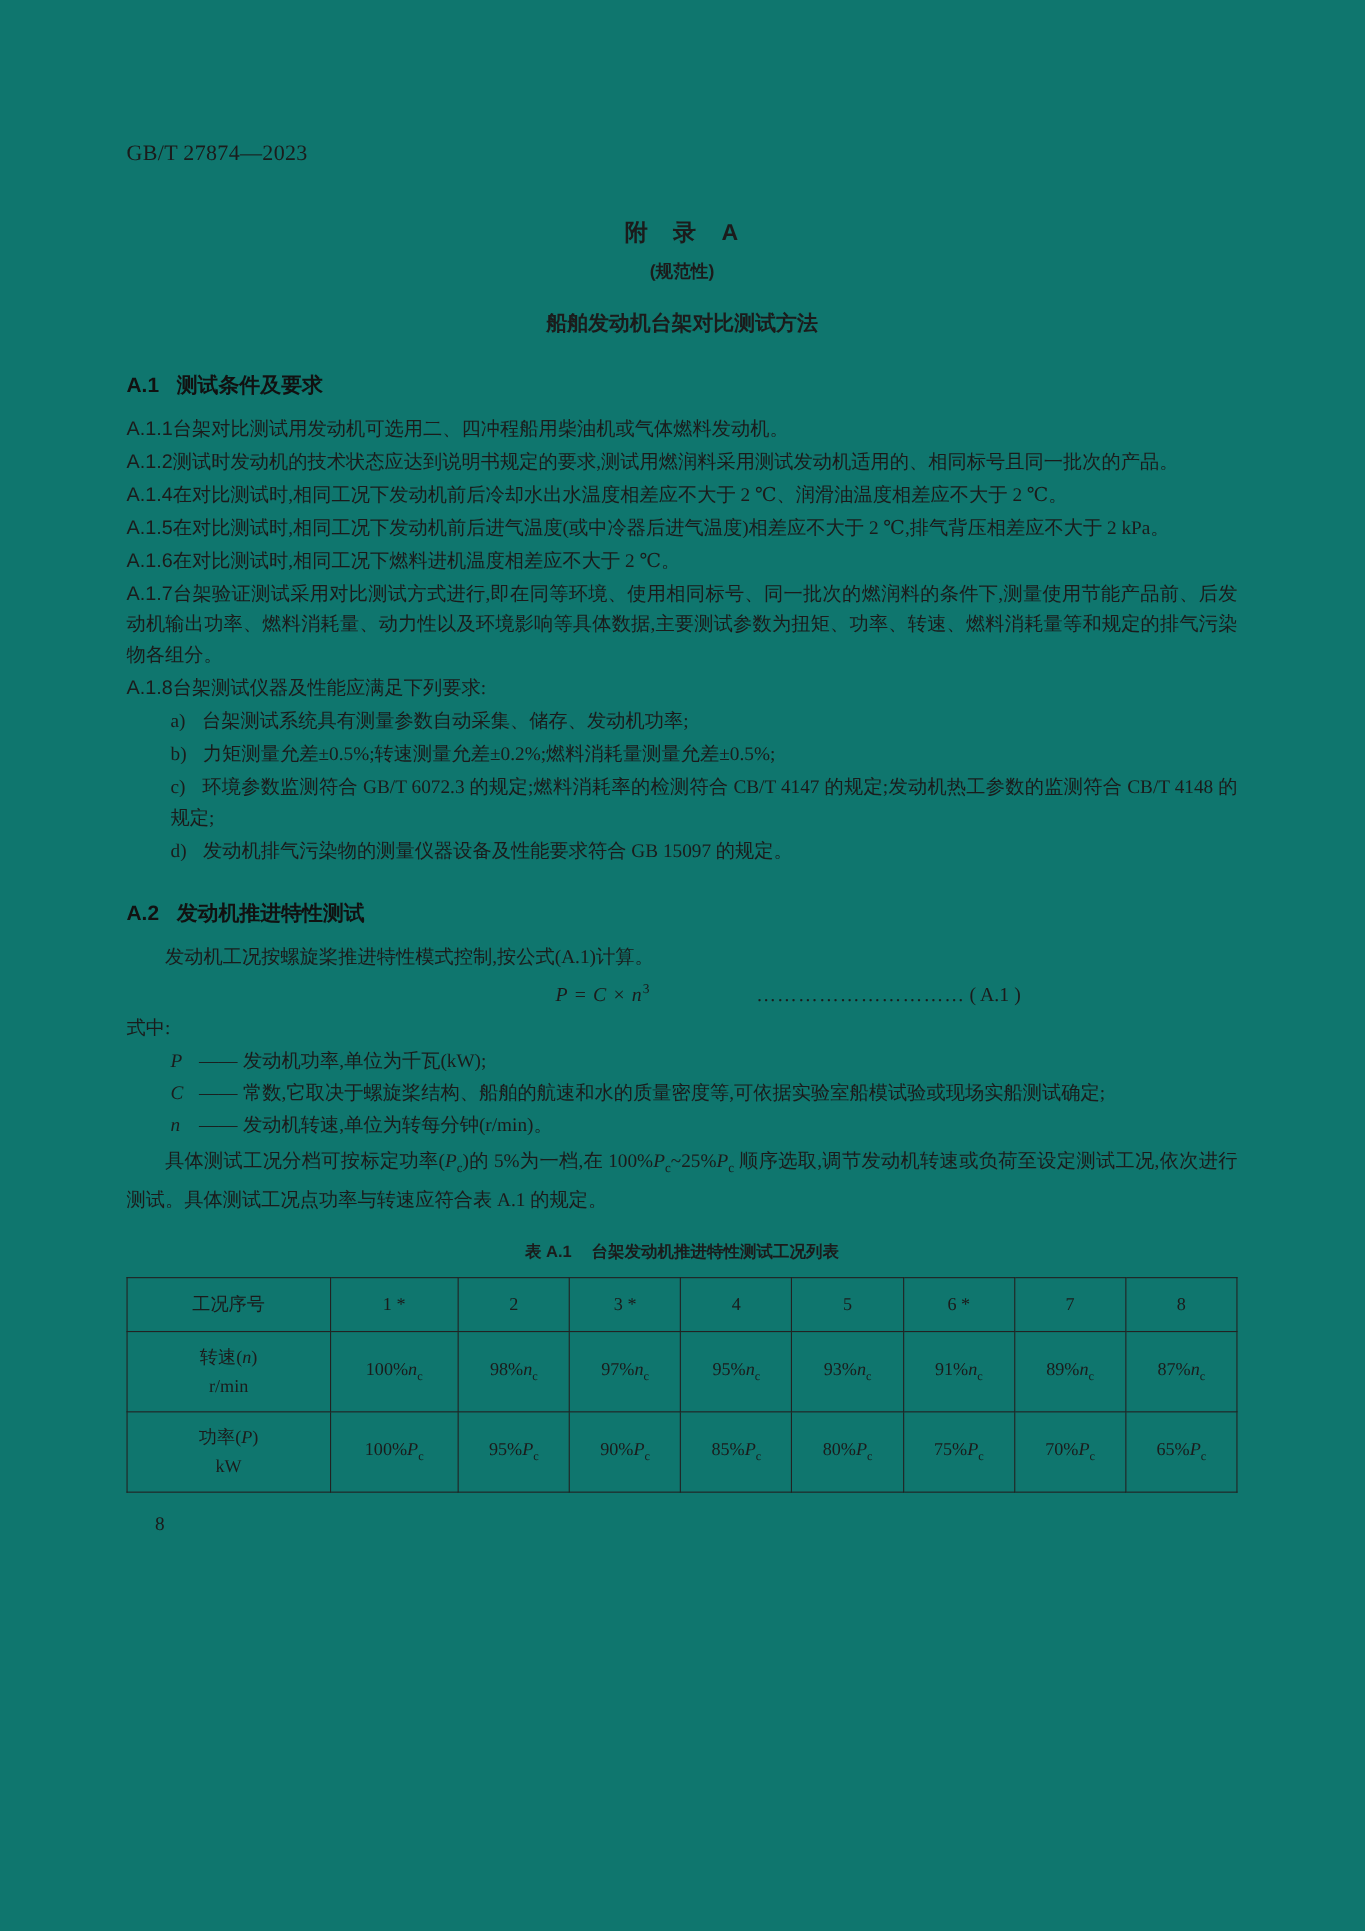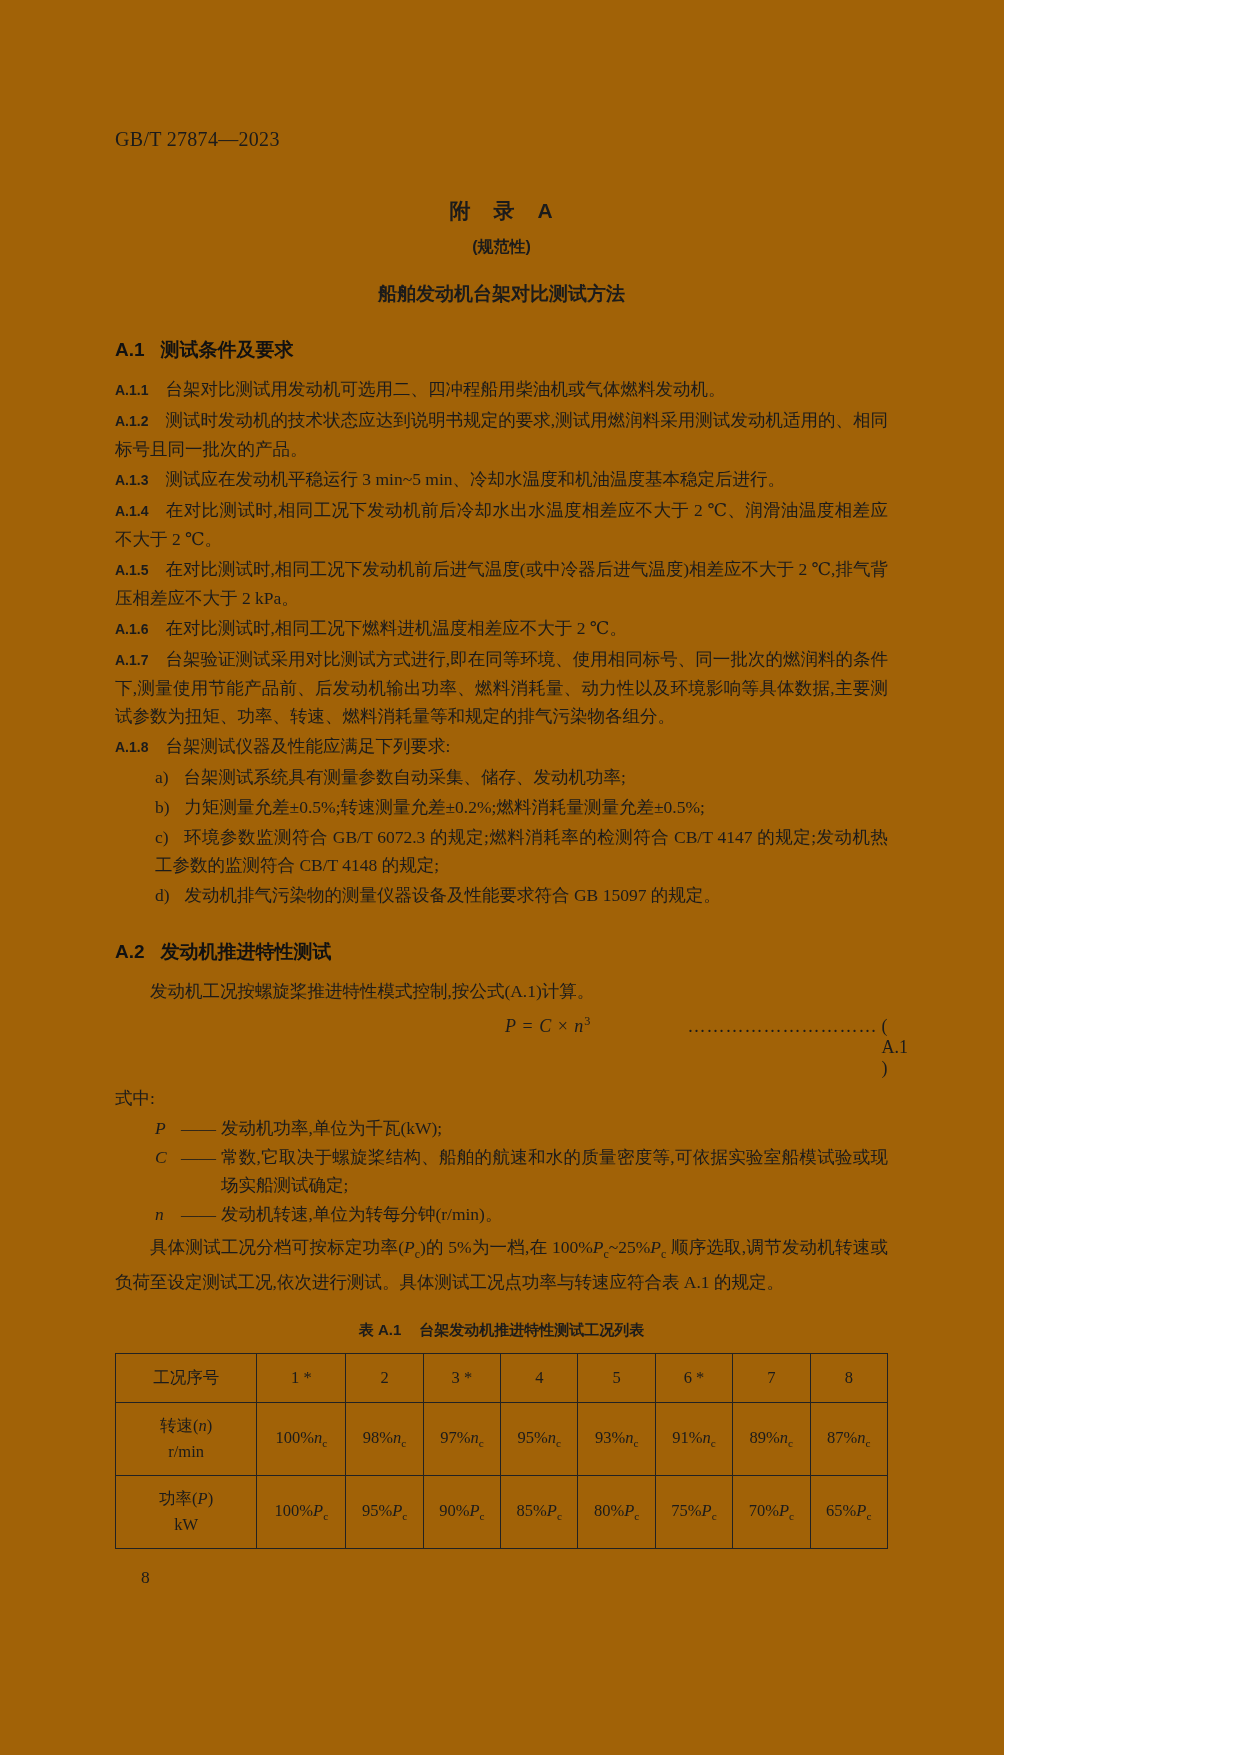--- a/index.html
+++ b/index.html
@@ -4,24 +4,24 @@
 <style>
   html, body { margin: 0; padding: 0; }
   body {
     width: 1241px; height: 1755px;
     background: #ffffff;
     color: #1b1b1b;
     font-family: "Liberation Serif", "DejaVu Serif", serif;
   }
   .page {
     position: relative;
-    width: 1004px; height: 1755px;
+    width: 1241px; height: 1755px;
     padding: 128px 116px 0 115px;
     box-sizing: border-box;
-    background: #a16207;
+    background: #0f766e;
   }
   .doc-number { font-size: 20px; letter-spacing: 0.3px; }
 
   .title-block {
     margin-top: 46px;
     text-align: center;
     font-family: "Liberation Sans", "DejaVu Sans", sans-serif;
     font-weight: 700;
   }
   .appendix-title { font-size: 21px; letter-spacing: 1px; }
@@ -33,22 +33,21 @@
     font-family: "Liberation Sans", "DejaVu Sans", sans-serif;
     font-weight: 700;
     font-size: 19px;
     color: #111;
   }
   .sec-num { margin-right: 16px; }
 
   .clause { font-size: 17.5px; line-height: 28px; text-align: justify; margin: 2px 0; }
   .cnum {
     font-family: "Liberation Sans", "DejaVu Sans", sans-serif;
-    font-weight: 700; font-size: 14px;
-    margin-right: 17px;
+    font-weight: 400; font-size: 18px;
   }
 
   .subitem { font-size: 17.5px; line-height: 28px; text-align: justify; padding-left: 40px; margin: 2px 0; }
   .marker { margin-right: 15px; }
 
   .intro { font-size: 17.5px; line-height: 28px; text-indent: 2em; margin: 8px 0 0 0; }
 
   .formula-row { display: flex; align-items: baseline; margin: 9px 0 5px 0; font-size: 18px; }
   .formula { margin-left: 390px; letter-spacing: 1px; white-space: nowrap; }
   i { font-style: italic; font-family: "Liberation Serif", "DejaVu Serif", serif; }
@@ -108,21 +107,20 @@
     <div class="appendix-subtitle">(规范性)</div>
     <div class="appendix-name">船舶发动机台架对比测试方法</div>
   </div>
 
   <h2 class="section-heading">
     <span class="sec-num">A.1</span><span class="sec-title">测试条件及要求</span>
   </h2>
 
   <p class="clause"><span class="cnum">A.1.1</span><span class="ctext">台架对比测试用发动机可选用二、四冲程船用柴油机或气体燃料发动机。</span></p>
   <p class="clause"><span class="cnum">A.1.2</span><span class="ctext">测试时发动机的技术状态应达到说明书规定的要求,测试用燃润料采用测试发动机适用的、相同标号且同一批次的产品。</span></p>
-  <p class="clause"><span class="cnum">A.1.3</span><span class="ctext">测试应在发动机平稳运行 3 min~5 min、冷却水温度和机油温度基本稳定后进行。</span></p>
   <p class="clause"><span class="cnum">A.1.4</span><span class="ctext">在对比测试时,相同工况下发动机前后冷却水出水温度相差应不大于 2 ℃、润滑油温度相差应不大于 2 ℃。</span></p>
   <p class="clause"><span class="cnum">A.1.5</span><span class="ctext">在对比测试时,相同工况下发动机前后进气温度(或中冷器后进气温度)相差应不大于 2 ℃,排气背压相差应不大于 2 kPa。</span></p>
   <p class="clause"><span class="cnum">A.1.6</span><span class="ctext">在对比测试时,相同工况下燃料进机温度相差应不大于 2 ℃。</span></p>
   <p class="clause"><span class="cnum">A.1.7</span><span class="ctext">台架验证测试采用对比测试方式进行,即在同等环境、使用相同标号、同一批次的燃润料的条件下,测量使用节能产品前、后发动机输出功率、燃料消耗量、动力性以及环境影响等具体数据,主要测试参数为扭矩、功率、转速、燃料消耗量等和规定的排气污染物各组分。</span></p>
   <p class="clause"><span class="cnum">A.1.8</span><span class="ctext">台架测试仪器及性能应满足下列要求:</span></p>
 
   <div class="subitems">
     <p class="subitem"><span class="marker">a)</span><span>台架测试系统具有测量参数自动采集、储存、发动机功率;</span></p>
     <p class="subitem"><span class="marker">b)</span><span>力矩测量允差±0.5%;转速测量允差±0.2%;燃料消耗量测量允差±0.5%;</span></p>
     <p class="subitem"><span class="marker">c)</span><span>环境参数监测符合 GB/T 6072.3 的规定;燃料消耗率的检测符合 CB/T 4147 的规定;发动机热工参数的监测符合 CB/T 4148 的规定;</span></p>

